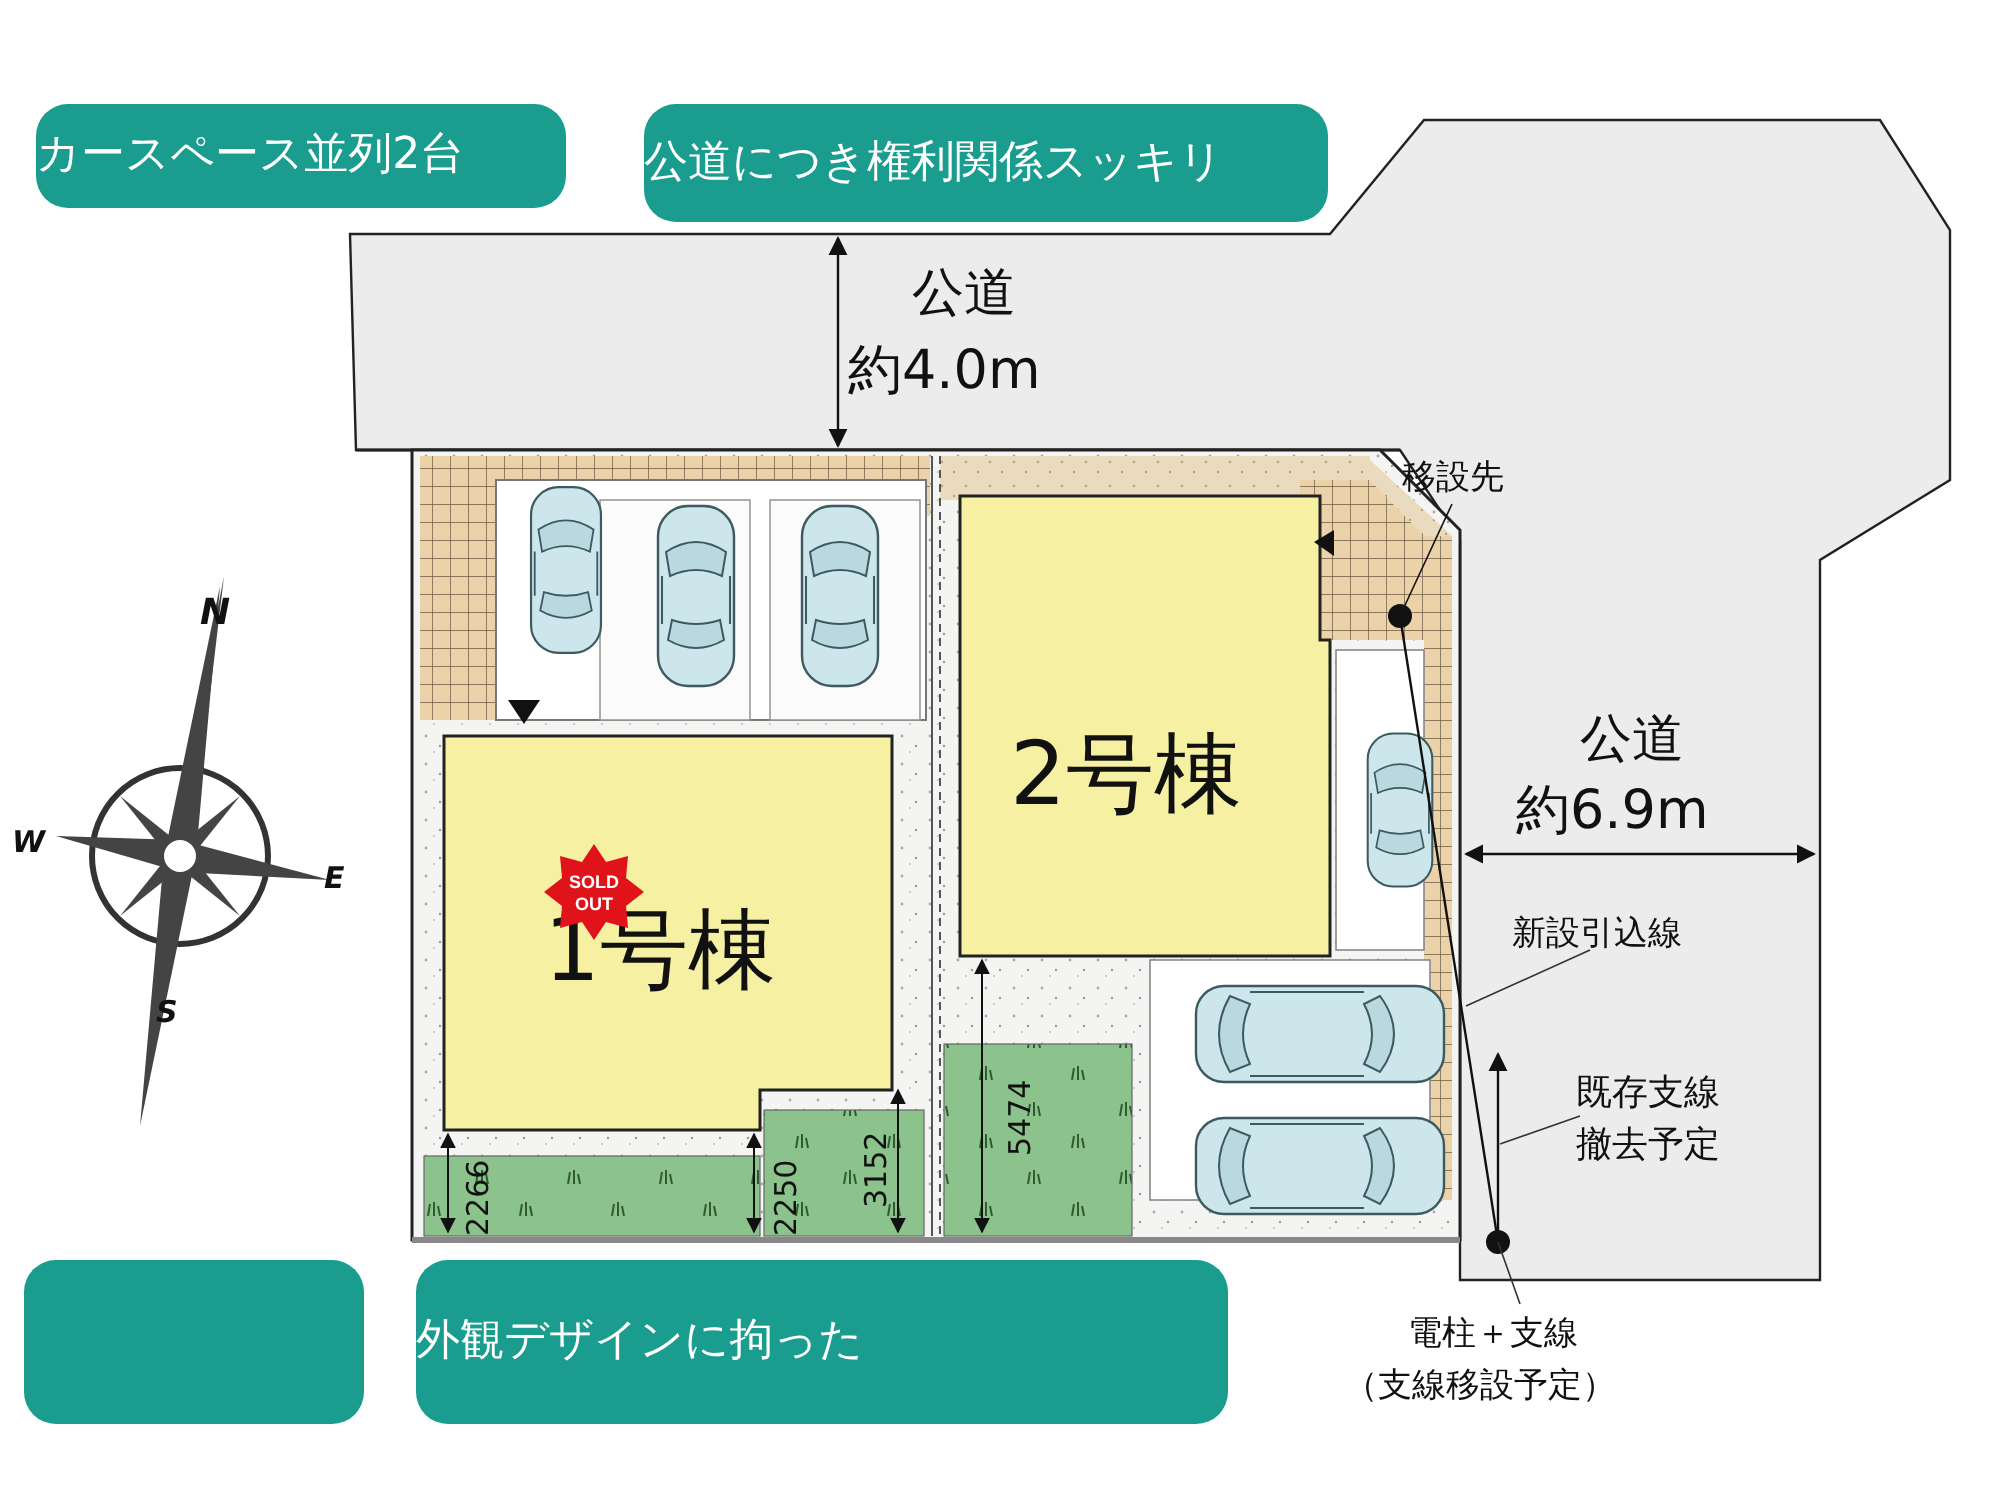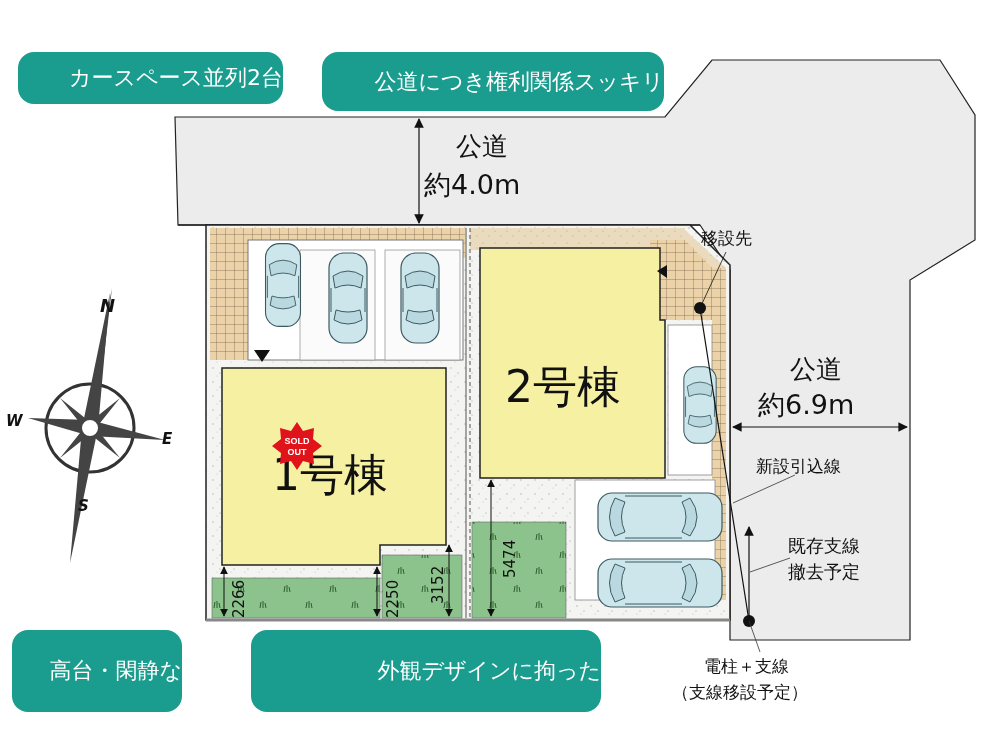--- a/index.html
+++ b/index.html
@@ -1,19 +1,19 @@
 <!DOCTYPE html>
 <html><head>
 <meta charset="utf-8">
 <style>
   html, body { margin:0; padding:0; background:#ffffff; }
   body { width:1000px; height:749px; position:relative; overflow:hidden;
          font-family:"DejaVu Sans","Liberation Sans",sans-serif; }
   .badge { position:absolute; background:#1a9c8e; color:#ffffff; border-radius:16px;
-           display:flex; flex-direction:column; align-items:flex-end; justify-content:center;
+           display:flex; flex-direction:column; align-items:flex-start; justify-content:center;
            font-size:22px; line-height:30px; letter-spacing:0; }
   #plan { position:absolute; left:0; top:0; }
   .lbl { font-family:"DejaVu Sans","Liberation Sans",sans-serif; fill:#111; }
 </style>
 </head>
 <body>
 
 <svg id="plan" width="1000" height="749" viewBox="0 0 1000 749">
   <defs>
     <pattern id="tile" width="9" height="9" patternUnits="userSpaceOnUse">
@@ -149,17 +149,16 @@
   <text class="lbl" x="672" y="698" font-size="17">（支線移設予定）</text>
 </svg>
 
 <div class="badge" style="left:18px;top:52px;width:265px;height:52px;">
   <span>カースペース並列2台</span>
 </div>
 <div class="badge" style="left:322px;top:52px;width:342px;height:59px;">
   <span>公道につき権利関係スッキリ</span>
 </div>
 <div class="badge" style="left:12px;top:630px;width:170px;height:82px;">
-  <span>高台・閑静な</span>
 </div>
-<div class="badge" style="left:208px;top:630px;width:350px;height:82px;margin-left:43px;">
+<div class="badge" style="left:208px;top:630px;width:406px;height:82px;">
   <span>外観デザインに拘った</span>
 </div>
 
 </body></html>

